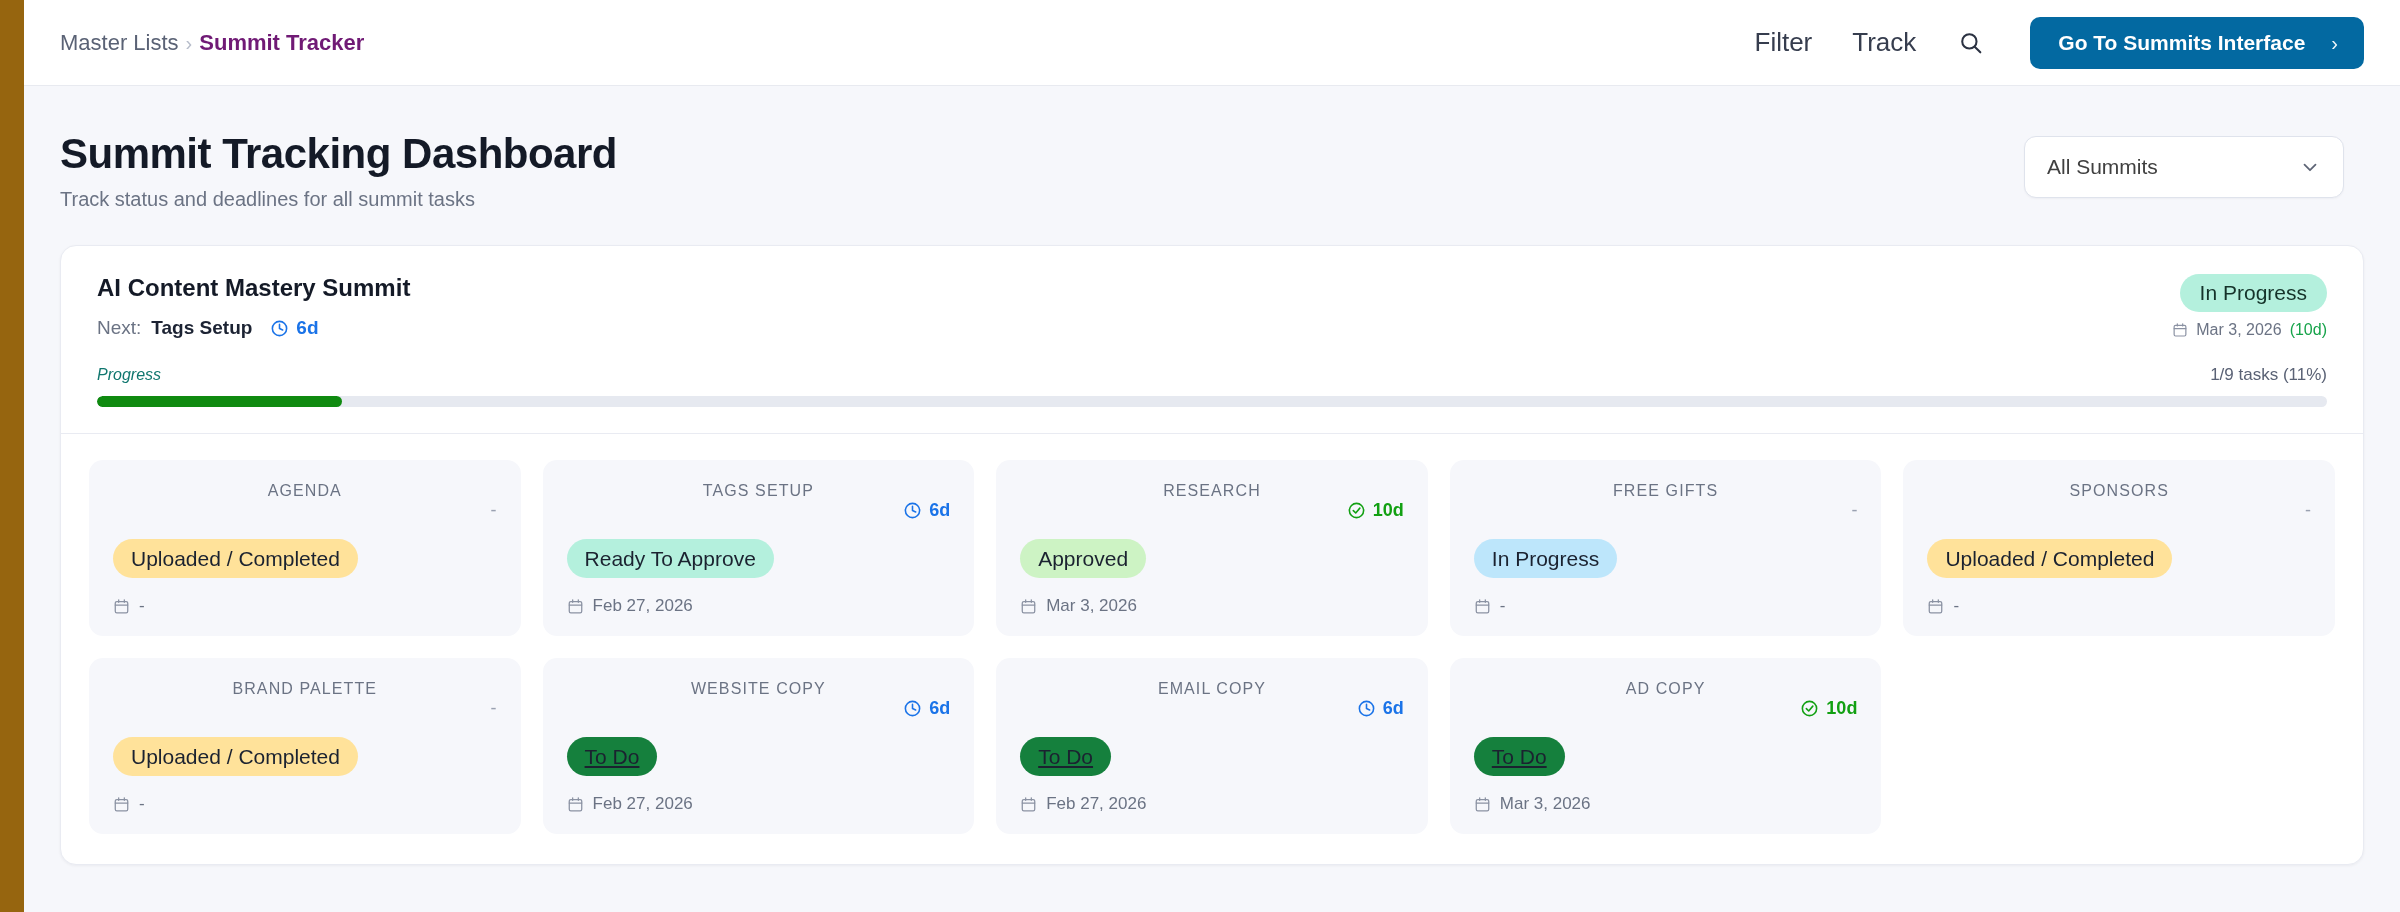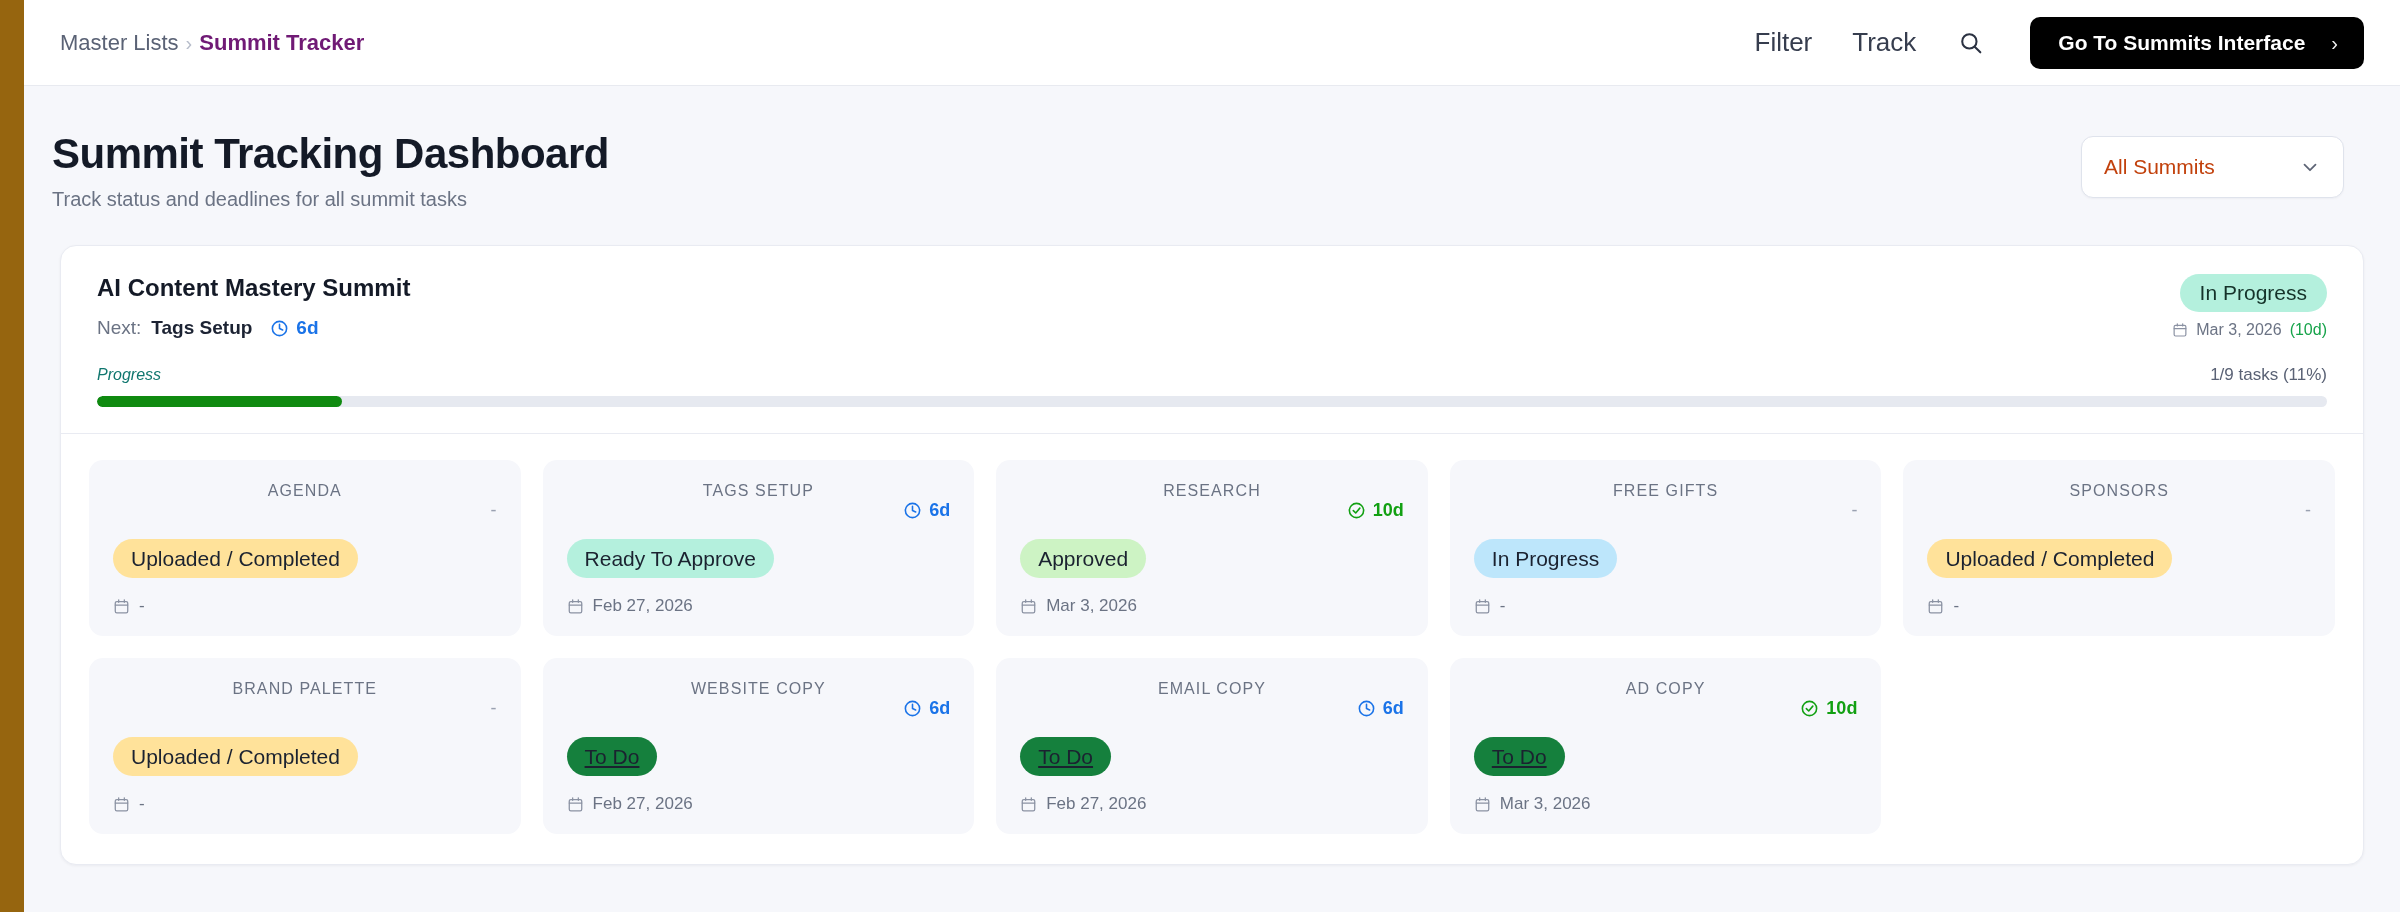--- a/index.html
+++ b/index.html
@@ -82,67 +82,67 @@
     width: 30px; height: 30px;
     display: flex; align-items: center; justify-content: center;
     cursor: pointer;
     color: #2b3242;
   }
 
   .primary-btn {
     display: flex;
     align-items: center;
     gap: 26px;
-    background: #000000;
+    background: #0369a1;
     color: #ffffff;
     border-radius: 10px;
     padding: 14px 26px 14px 28px;
     font-size: 21px;
     font-weight: 700;
     cursor: pointer;
     margin-left: 4px;
   }
   .primary-btn .chev {
     font-size: 20px;
     font-weight: 400;
     opacity: .95;
     line-height: 1;
   }
 
   
   .page-head {
     display: flex;
     align-items: flex-start;
-    padding: 44px 56px 0 28px;
+    padding: 44px 56px 0 36px;
   }
   .page-title {
     font-size: 42px;
     font-weight: 700;
     letter-spacing: -.5px;
     color: #141a27;
   }
   .page-sub {
     margin-top: 10px;
     font-size: 20px;
     color: #6b7384;
   }
 
   .summit-select {
     margin-left: auto;
     margin-top: 6px;
-    width: 263px;
+    width: 320px;
     height: 62px;
     background: #ffffff;
     border: 1px solid #dfe3ec;
     border-radius: 12px;
     display: flex;
     align-items: center;
     padding: 0 22px;
     font-size: 21px;
-    color: #c2410c;
+    color: #404040;
     font-weight: 400;
     cursor: pointer;
     box-shadow: 0 1px 2px rgba(18,24,40,.04);
   }
   .summit-select .caret {
     margin-left: auto;
     color: #5d6475;
     display: flex;
     align-items: center;
   }

